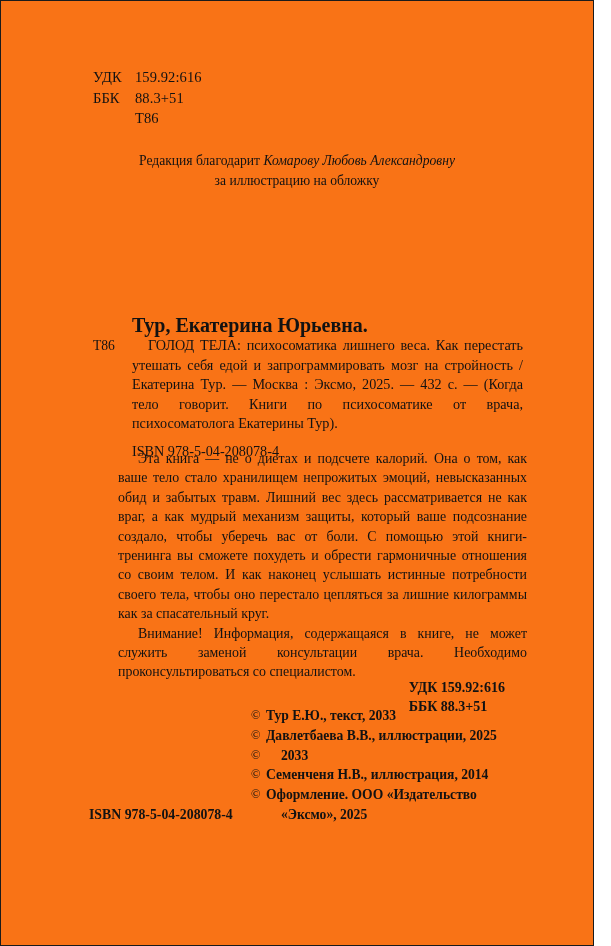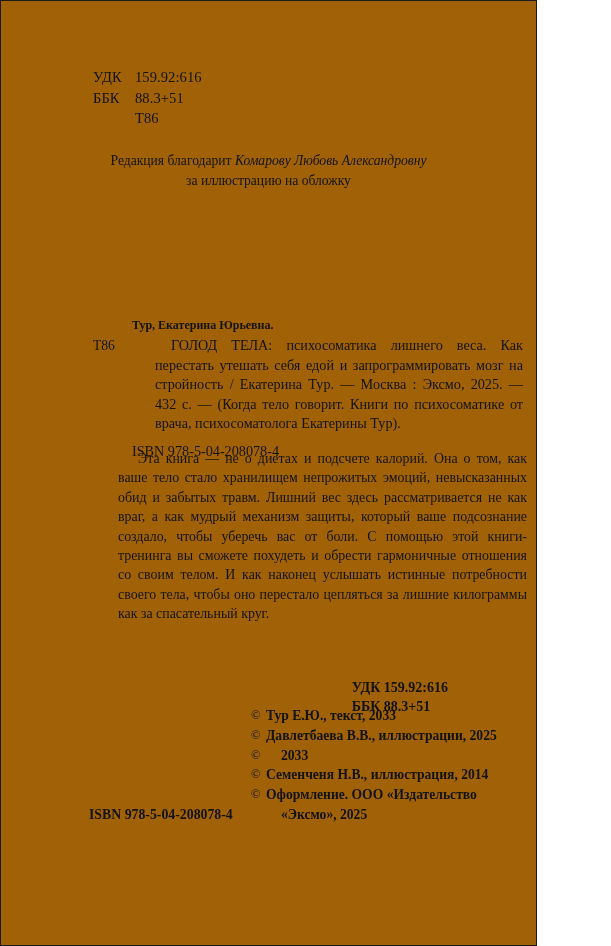--- a/index.html
+++ b/index.html
@@ -2,23 +2,23 @@
 <html><head>
 <meta charset="utf-8">
 <style>
   html, body {
     margin: 0;
     padding: 0;
     background: #ffffff;
   }
   .page {
     position: relative;
-    width: 537px;
+    width: 594px;
     height: 946px;
-    background: #a16207;
+    background: #f97316;
     border: 1px solid #1b1b1b;
     box-sizing: border-box;
     font-family: "Liberation Serif", "DejaVu Serif", serif;
     color: #121212;
     overflow: hidden;
   }
 
   
   .codes-top {
     position: absolute;
@@ -60,38 +60,38 @@
   
   .biblio {
     position: absolute;
     left: 92px;
     top: 315px;
     width: 430px;
   }
   .author {
     margin-left: 39px;
     font-weight: bold;
-    font-size: 12px;
+    font-size: 20px;
     line-height: 19px;
     margin-bottom: 1px;
   }
   .cite-wrap {
     position: relative;
     font-size: 14.2px;
     line-height: 19.6px;
   }
   .cite-index {
     position: absolute;
     left: 0;
     top: 0;
     width: 39px;
     font-size: 13.6px;
   }
   .cite-body {
-    margin-left: 62px;
+    margin-left: 39px;
     text-align: justify;
     text-indent: 16px;
     hyphens: manual;
   }
   .isbn-mid {
     margin-left: 39px;
     margin-top: 9px;
     font-size: 14.2px;
   }
 
@@ -184,20 +184,21 @@
     <div class="author">Тур, Екатерина Юрьевна.</div>
     <div class="cite-wrap">
       <span class="cite-index">Т86</span>
       <div class="cite-body">ГОЛОД ТЕЛА: психосоматика лишнего веса. Как перестать утешать себя едой и запрограммировать мозг на стройность / Екатерина Тур. — Москва : Эксмо, 2025. — 432 с. — (Когда тело говорит. Книги по психосоматике от врача, психосоматолога Екатерины Тур).</div>
     </div>
     <div class="isbn-mid">ISBN 978-5-04-208078-4</div>
   </div>
 
   <div class="annotation">
     <p>Эта книга — не о диетах и подсчете калорий. Она о том, как ваше тело стало хранилищем непрожитых эмоций, невысказанных обид и забытых травм. Лишний вес здесь рассматривается не как враг, а как мудрый механизм защиты, который ваше подсознание создало, чтобы уберечь вас от боли. С помощью этой книги-тренинга вы сможете похудеть и обрести гармоничные отношения со своим телом. И как наконец услышать истинные потребности своего тела, чтобы оно перестало цепляться за лишние килограммы как за спасательный круг.</p>
+    <p>Внимание! Информация, содержащаяся в книге, не может служить заменой консультации врача. Необходимо проконсультироваться со специалистом.</p>
   </div>
 
   <div class="codes-bottom">
     <div>УДК 159.92:616</div>
     <div>ББК 88.3+51</div>
   </div>
 
   <div class="copyright">
     <div class="cline">
       <span class="cmark">©</span>

